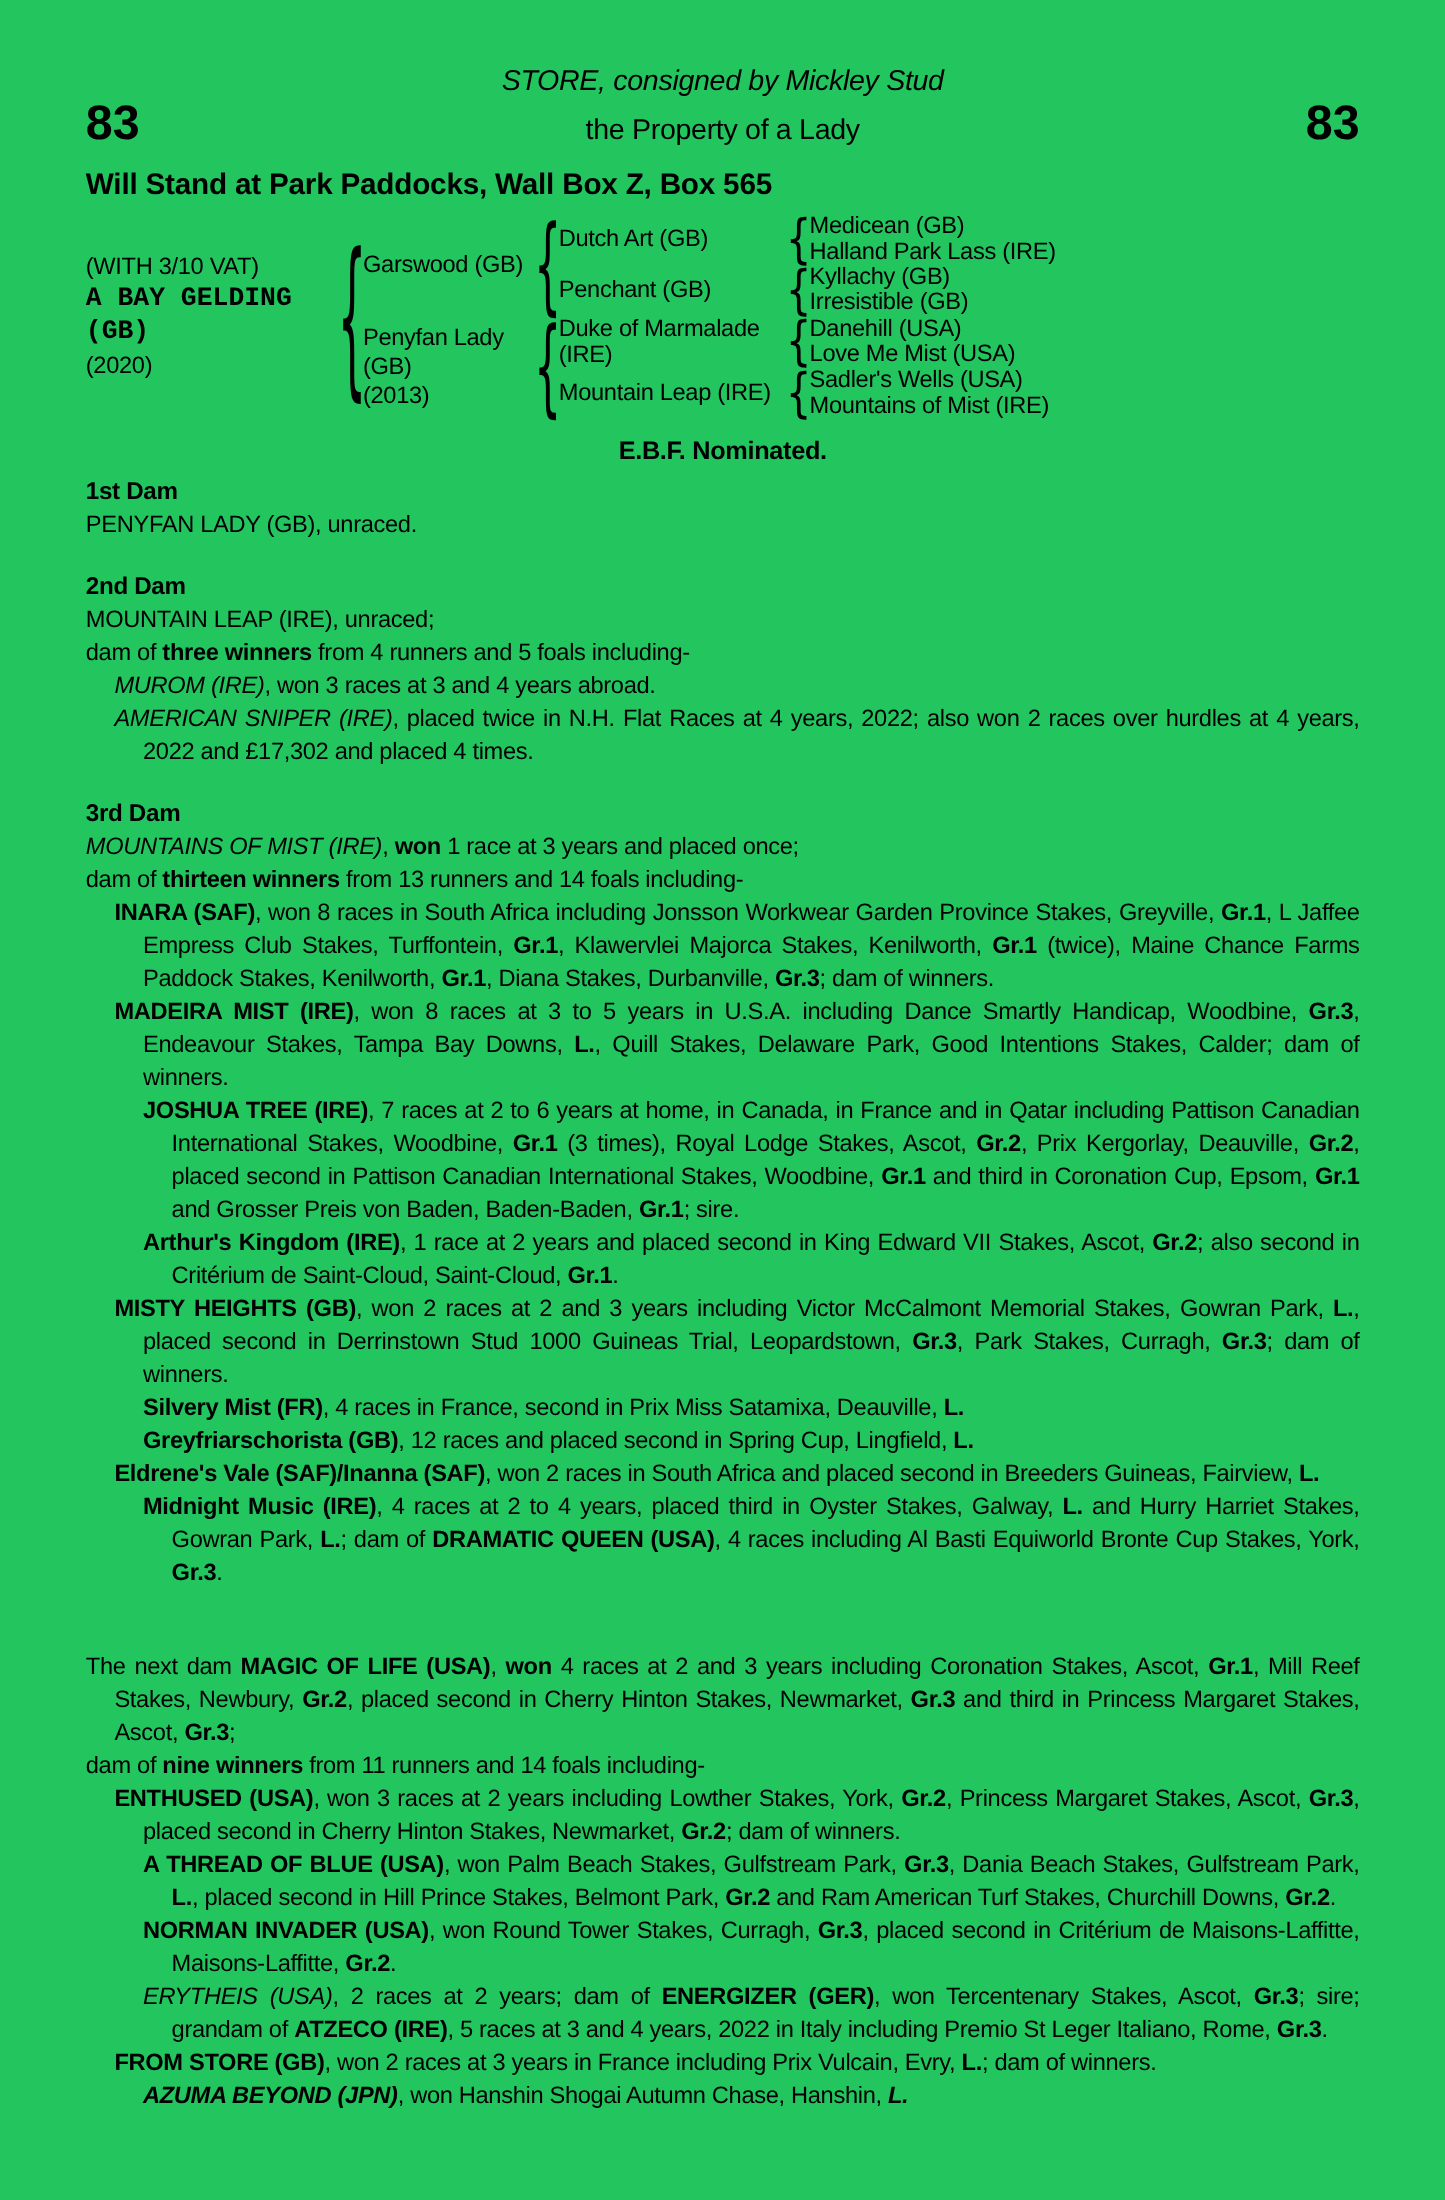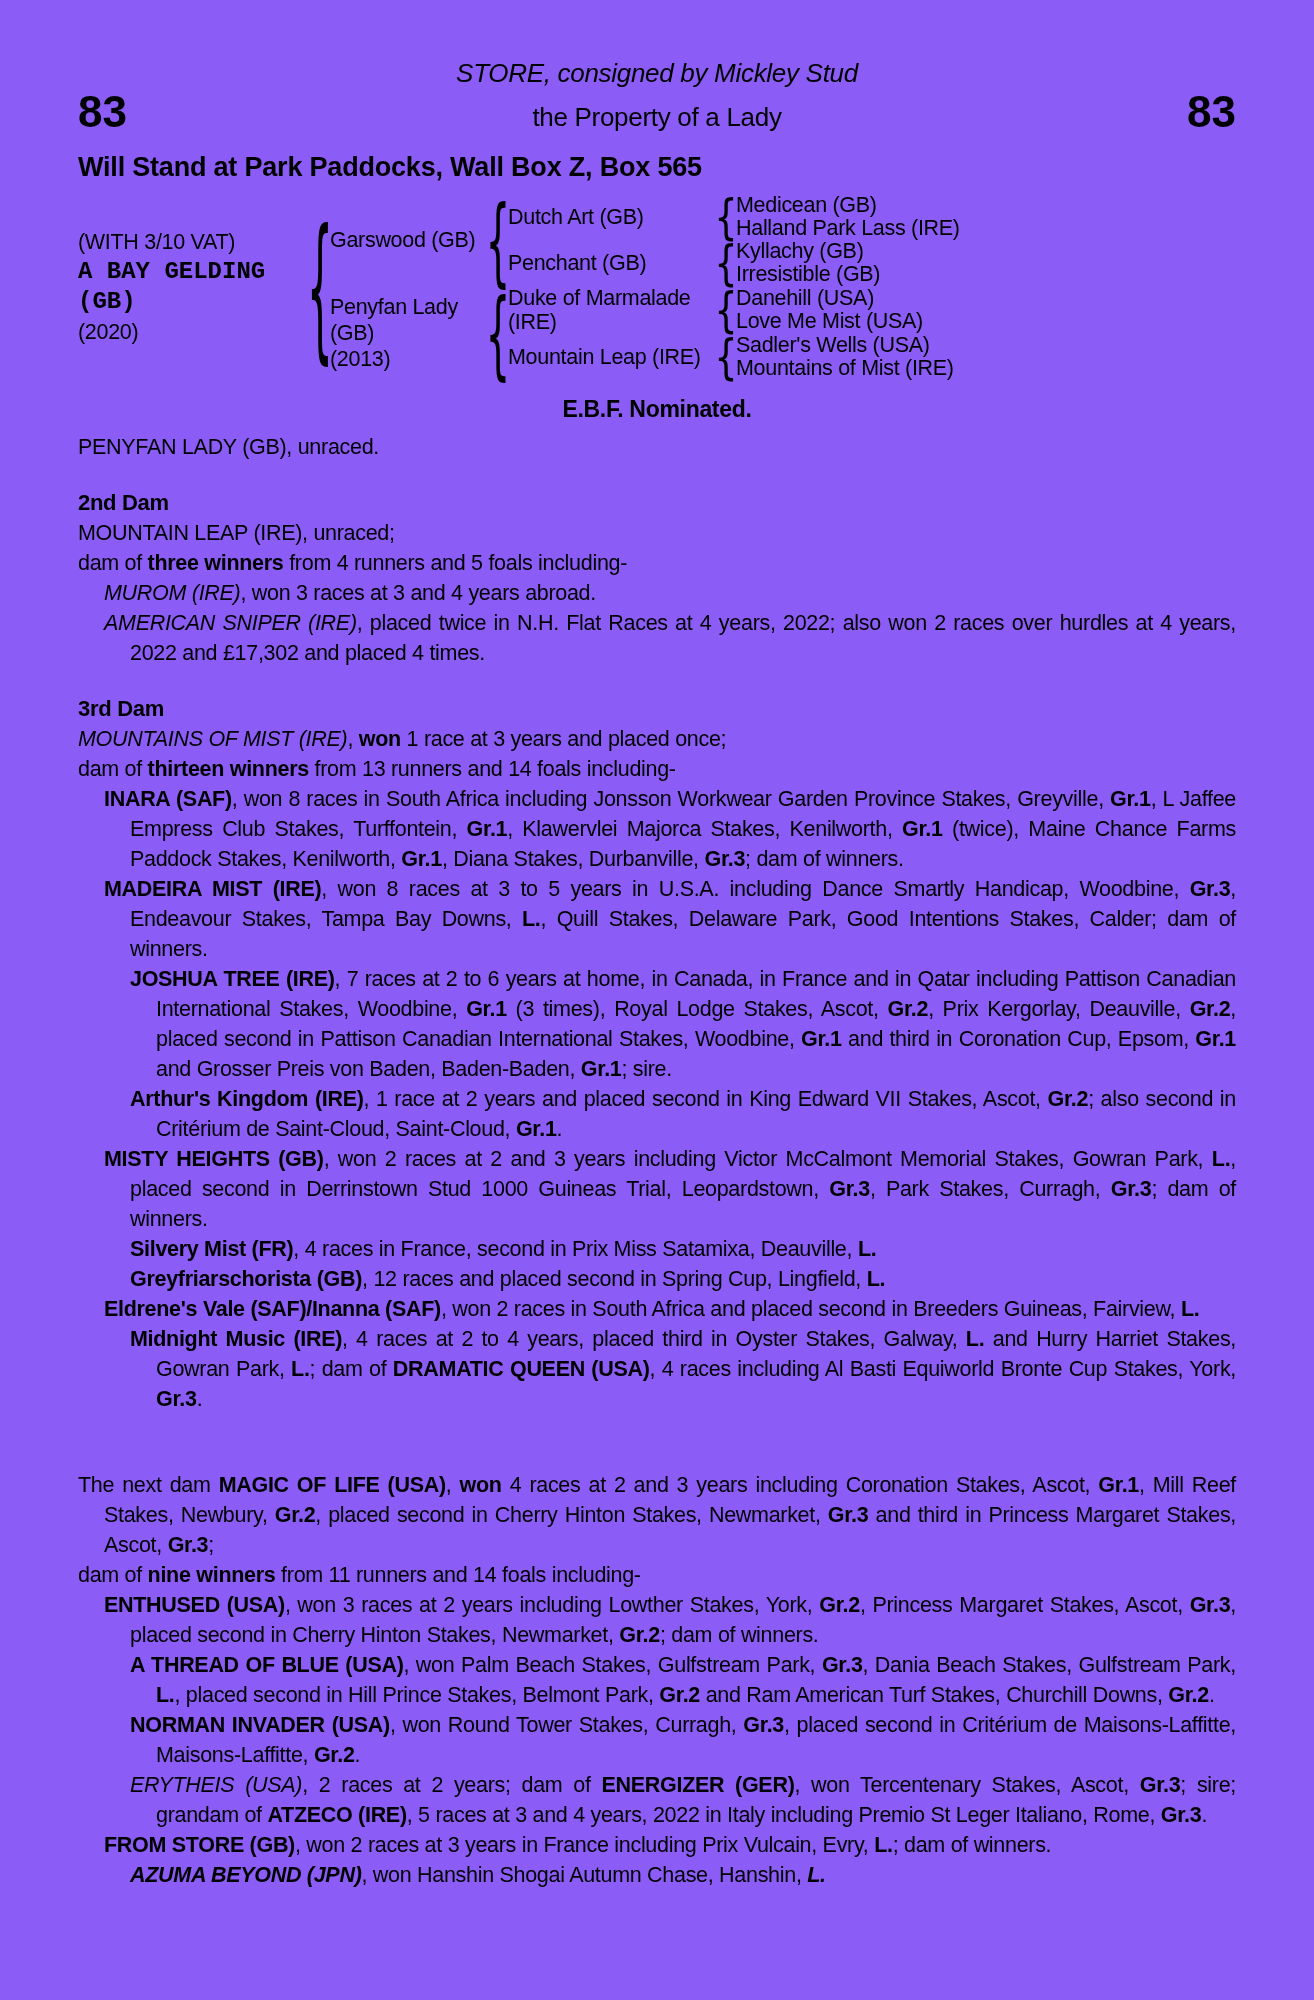--- a/index.html
+++ b/index.html
@@ -1,20 +1,20 @@
 <!DOCTYPE html>
 <html><head>
 <meta charset="utf-8">
 <style>
   html,body{margin:0;padding:0;background:#e8e8e8;}
   .page{
     position:relative;
     width:1314px;height:2000px;
     margin:0 auto;
-    background:#8b5cf6;
+    background:#22c55e;
     color:#000;
     font-family:"Liberation Sans","DejaVu Sans",sans-serif;
     font-size:21.5px;
     letter-spacing:-0.3px;
     line-height:30px;
     box-sizing:border-box;
     padding:56px 78px 40px 78px;
     overflow:hidden;
   }
   
@@ -137,20 +137,21 @@
         </div>
       </div>
 
     </div>
   </div>
 
   <div class="ebf">E.B.F. Nominated.</div>
 
   <div class="produce">
       <section class="first">
+        <div class="sec-heading">1st Dam</div>
         <p class="para lvl0">PENYFAN LADY (GB), unraced.</p>
       </section>
       <section>
         <div class="sec-heading">2nd Dam</div>
         <p class="para lvl0">MOUNTAIN LEAP (IRE), unraced;</p>
         <p class="para lvl0">dam of <span class="b">three winners</span> from 4 runners and 5 foals including-</p>
         <p class="para lvl1"><span class="i">MUROM (IRE)</span>, won 3 races at 3 and 4 years abroad.</p>
         <p class="para lvl1"><span class="i">AMERICAN SNIPER (IRE)</span>, placed twice in N.H. Flat Races at 4 years, 2022; also won 2 races over hurdles at 4 years, 2022 and £17,302 and placed 4 times.</p>
       </section>
       <section>

